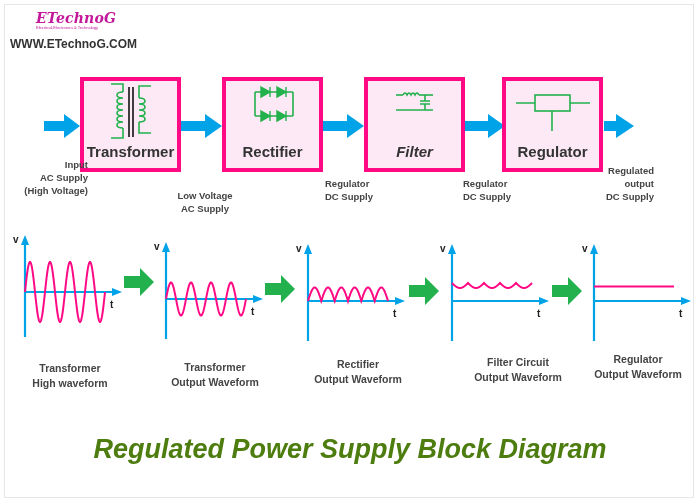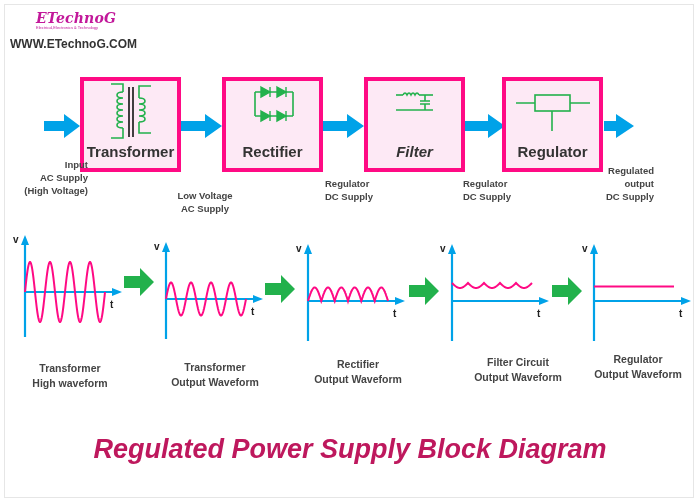--- a/index.html
+++ b/index.html
@@ -16,21 +16,21 @@
   .block { position:absolute; top:77px; height:95px; box-sizing:border-box;
            border:4px solid #ff0a84; background:#fde9f5; }
   .block-label { position:absolute; left:0; right:0; bottom:8px; text-align:center;
                  font-size:15px; font-weight:bold; color:#333; }
   .block-icon { position:absolute; left:0; top:0; }
 
   .flow-label { position:absolute; font-size:9.5px; font-weight:bold; color:#444; line-height:13px; }
   .wave-label { position:absolute; font-size:10.5px; font-weight:bold; color:#444;
                 line-height:15px; text-align:center; width:130px; }
   .title { position:absolute; left:0; right:0; top:434px; text-align:center;
-           font-size:27px; font-weight:bold; font-style:italic; color:#be185d; }
+           font-size:27px; font-weight:bold; font-style:italic; color:#4d7c0f; }
   svg.layer { position:absolute; left:0; top:0; }
   .axis-letter { font-family:"Liberation Sans", sans-serif; font-weight:bold; font-size:10px; fill:#222; }
 </style>
 </head>
 <body>
 
 <div class="frame"></div>
 
 <div class="logo">
   <div class="logo-main">ETechnoG</div>

